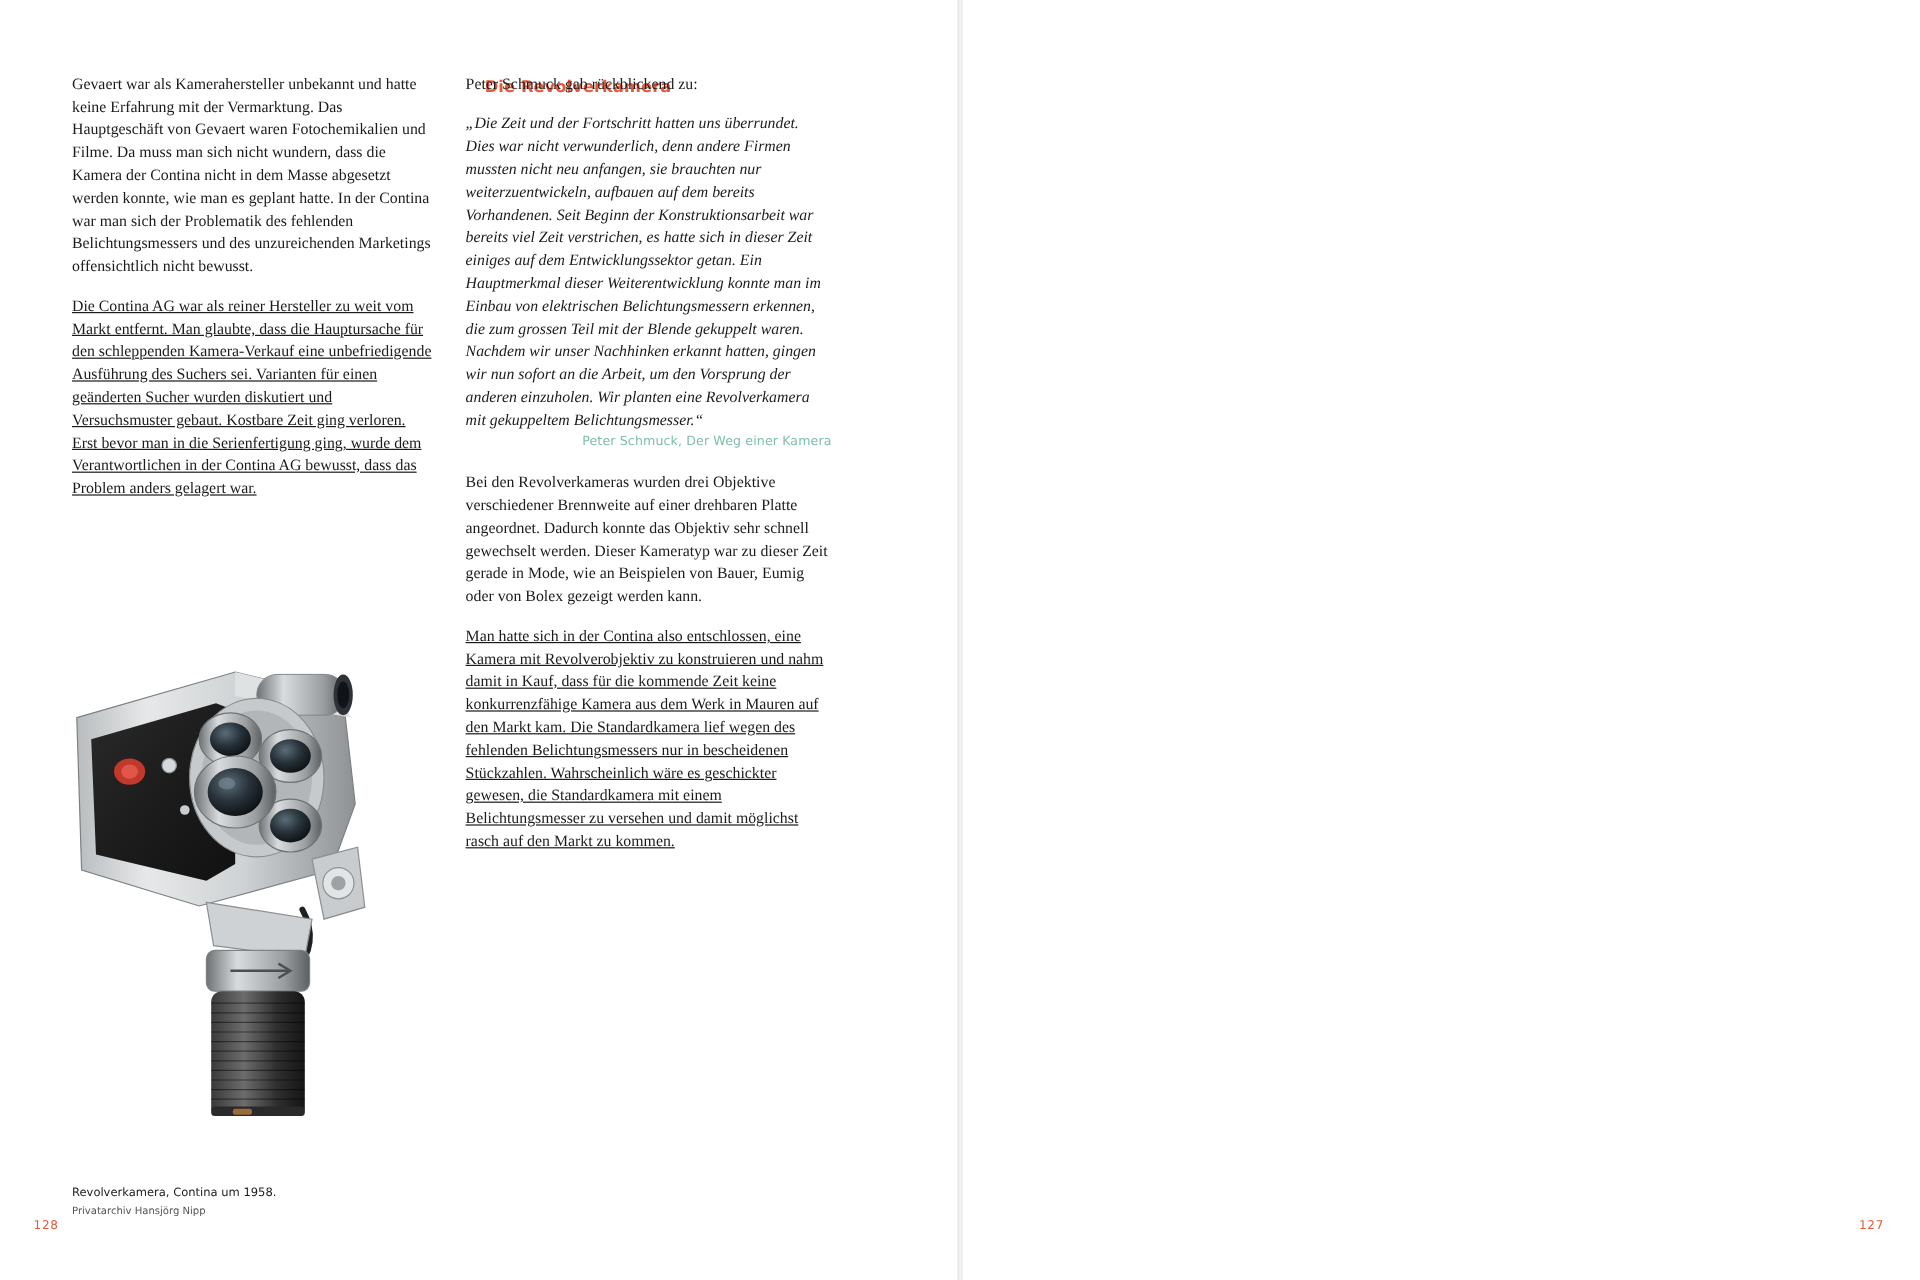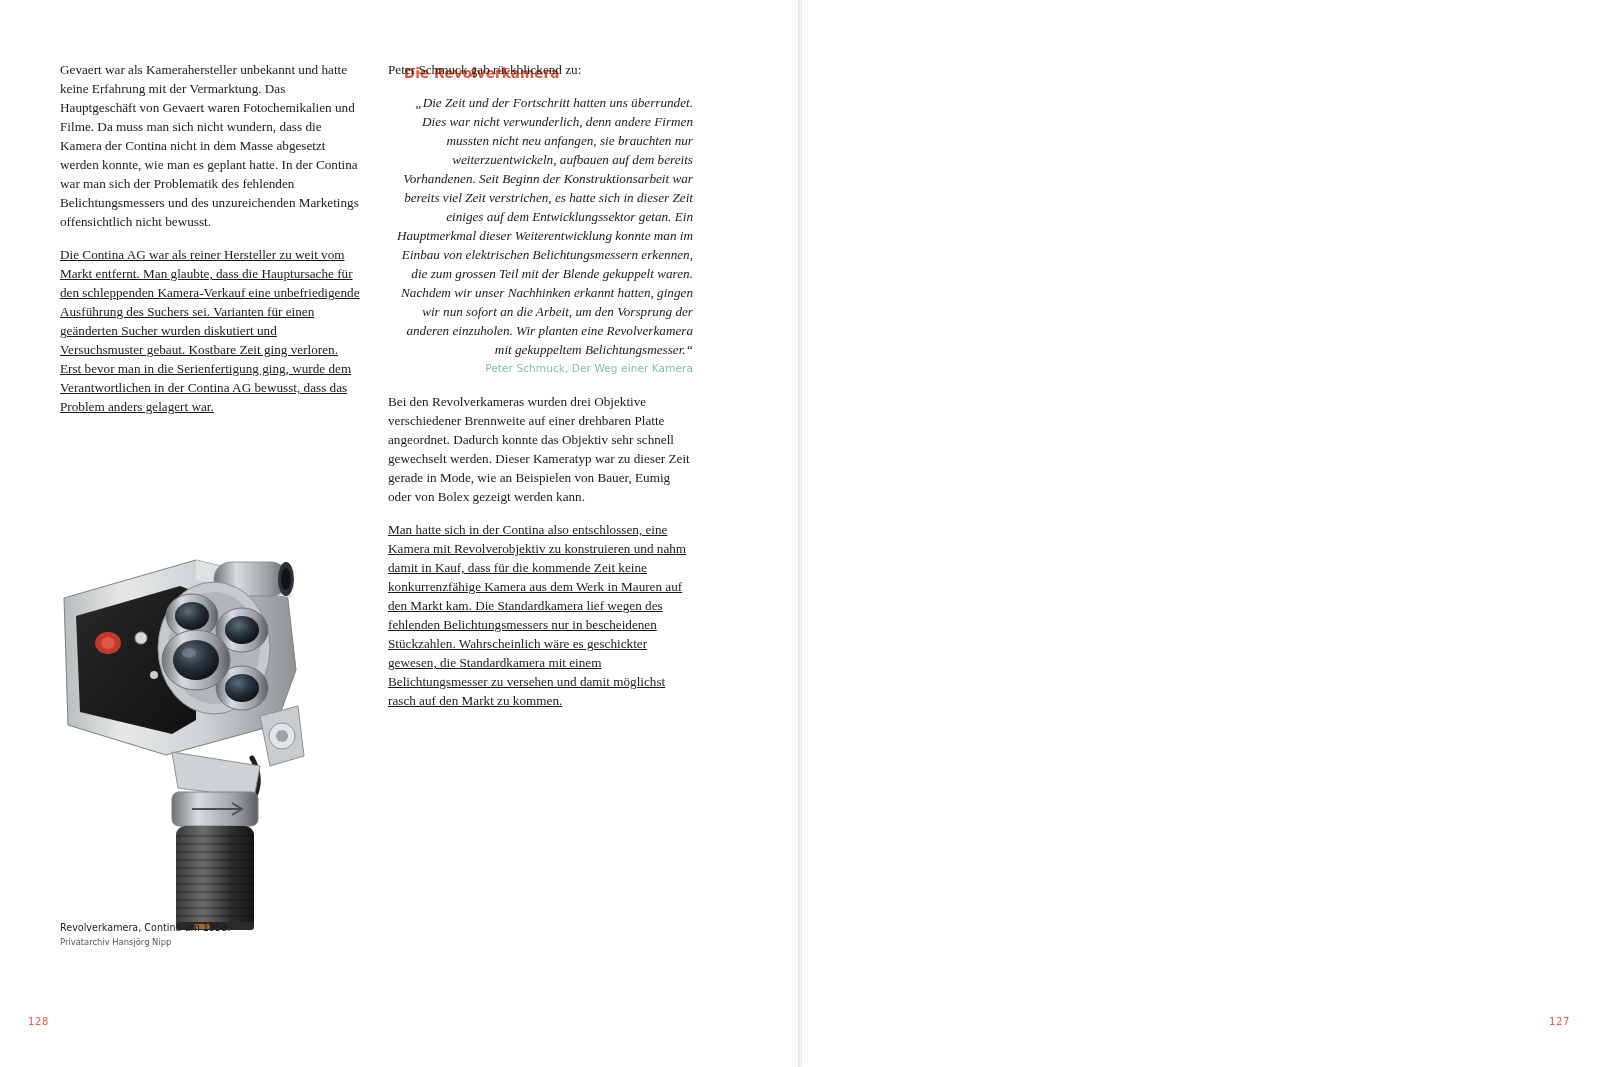--- a/index.html
+++ b/index.html
@@ -50,42 +50,42 @@
   .heading-orange {
     position: absolute;
     font-family: "DejaVu Sans", sans-serif;
     font-weight: 700;
     font-size: 13.5px;
     color: #e8593c;
     letter-spacing: 0.1px;
   }
   .h-rev { left: 388px; top: 65px; margin-left: 16px; }
 
-  .italic { font-style: italic; text-align: right; }
+  .italic { font-style: italic; }
   .attrib {
     font-family: "DejaVu Sans", sans-serif;
     font-size: 10.5px;
     color: #7fbfa8;
     font-style: normal;
     letter-spacing: 0.1px;
     text-align: right;
   }
   .attrib .src { color: #7fbfa8; }
 
   
   .caption {
     position: absolute;
     font-family: "DejaVu Sans", sans-serif;
     font-size: 9.6px;
     line-height: 1.42;
     color: #1b1b1b;
   }
   .caption .credit { color: #555; font-size: 8.4px; display: block; margin-top: 2px; }
 
-  .cap-left { left: 60px; top: 921px; width: 260px; }
+  .cap-left { left: 60px; top: 988px; width: 260px; }
 
   
   .folio {
     position: absolute;
     bottom: 40px;
     font-family: "DejaVu Sans", sans-serif;
     font-size: 10px;
     color: #e8593c;
     letter-spacing: 0.6px;
   }

